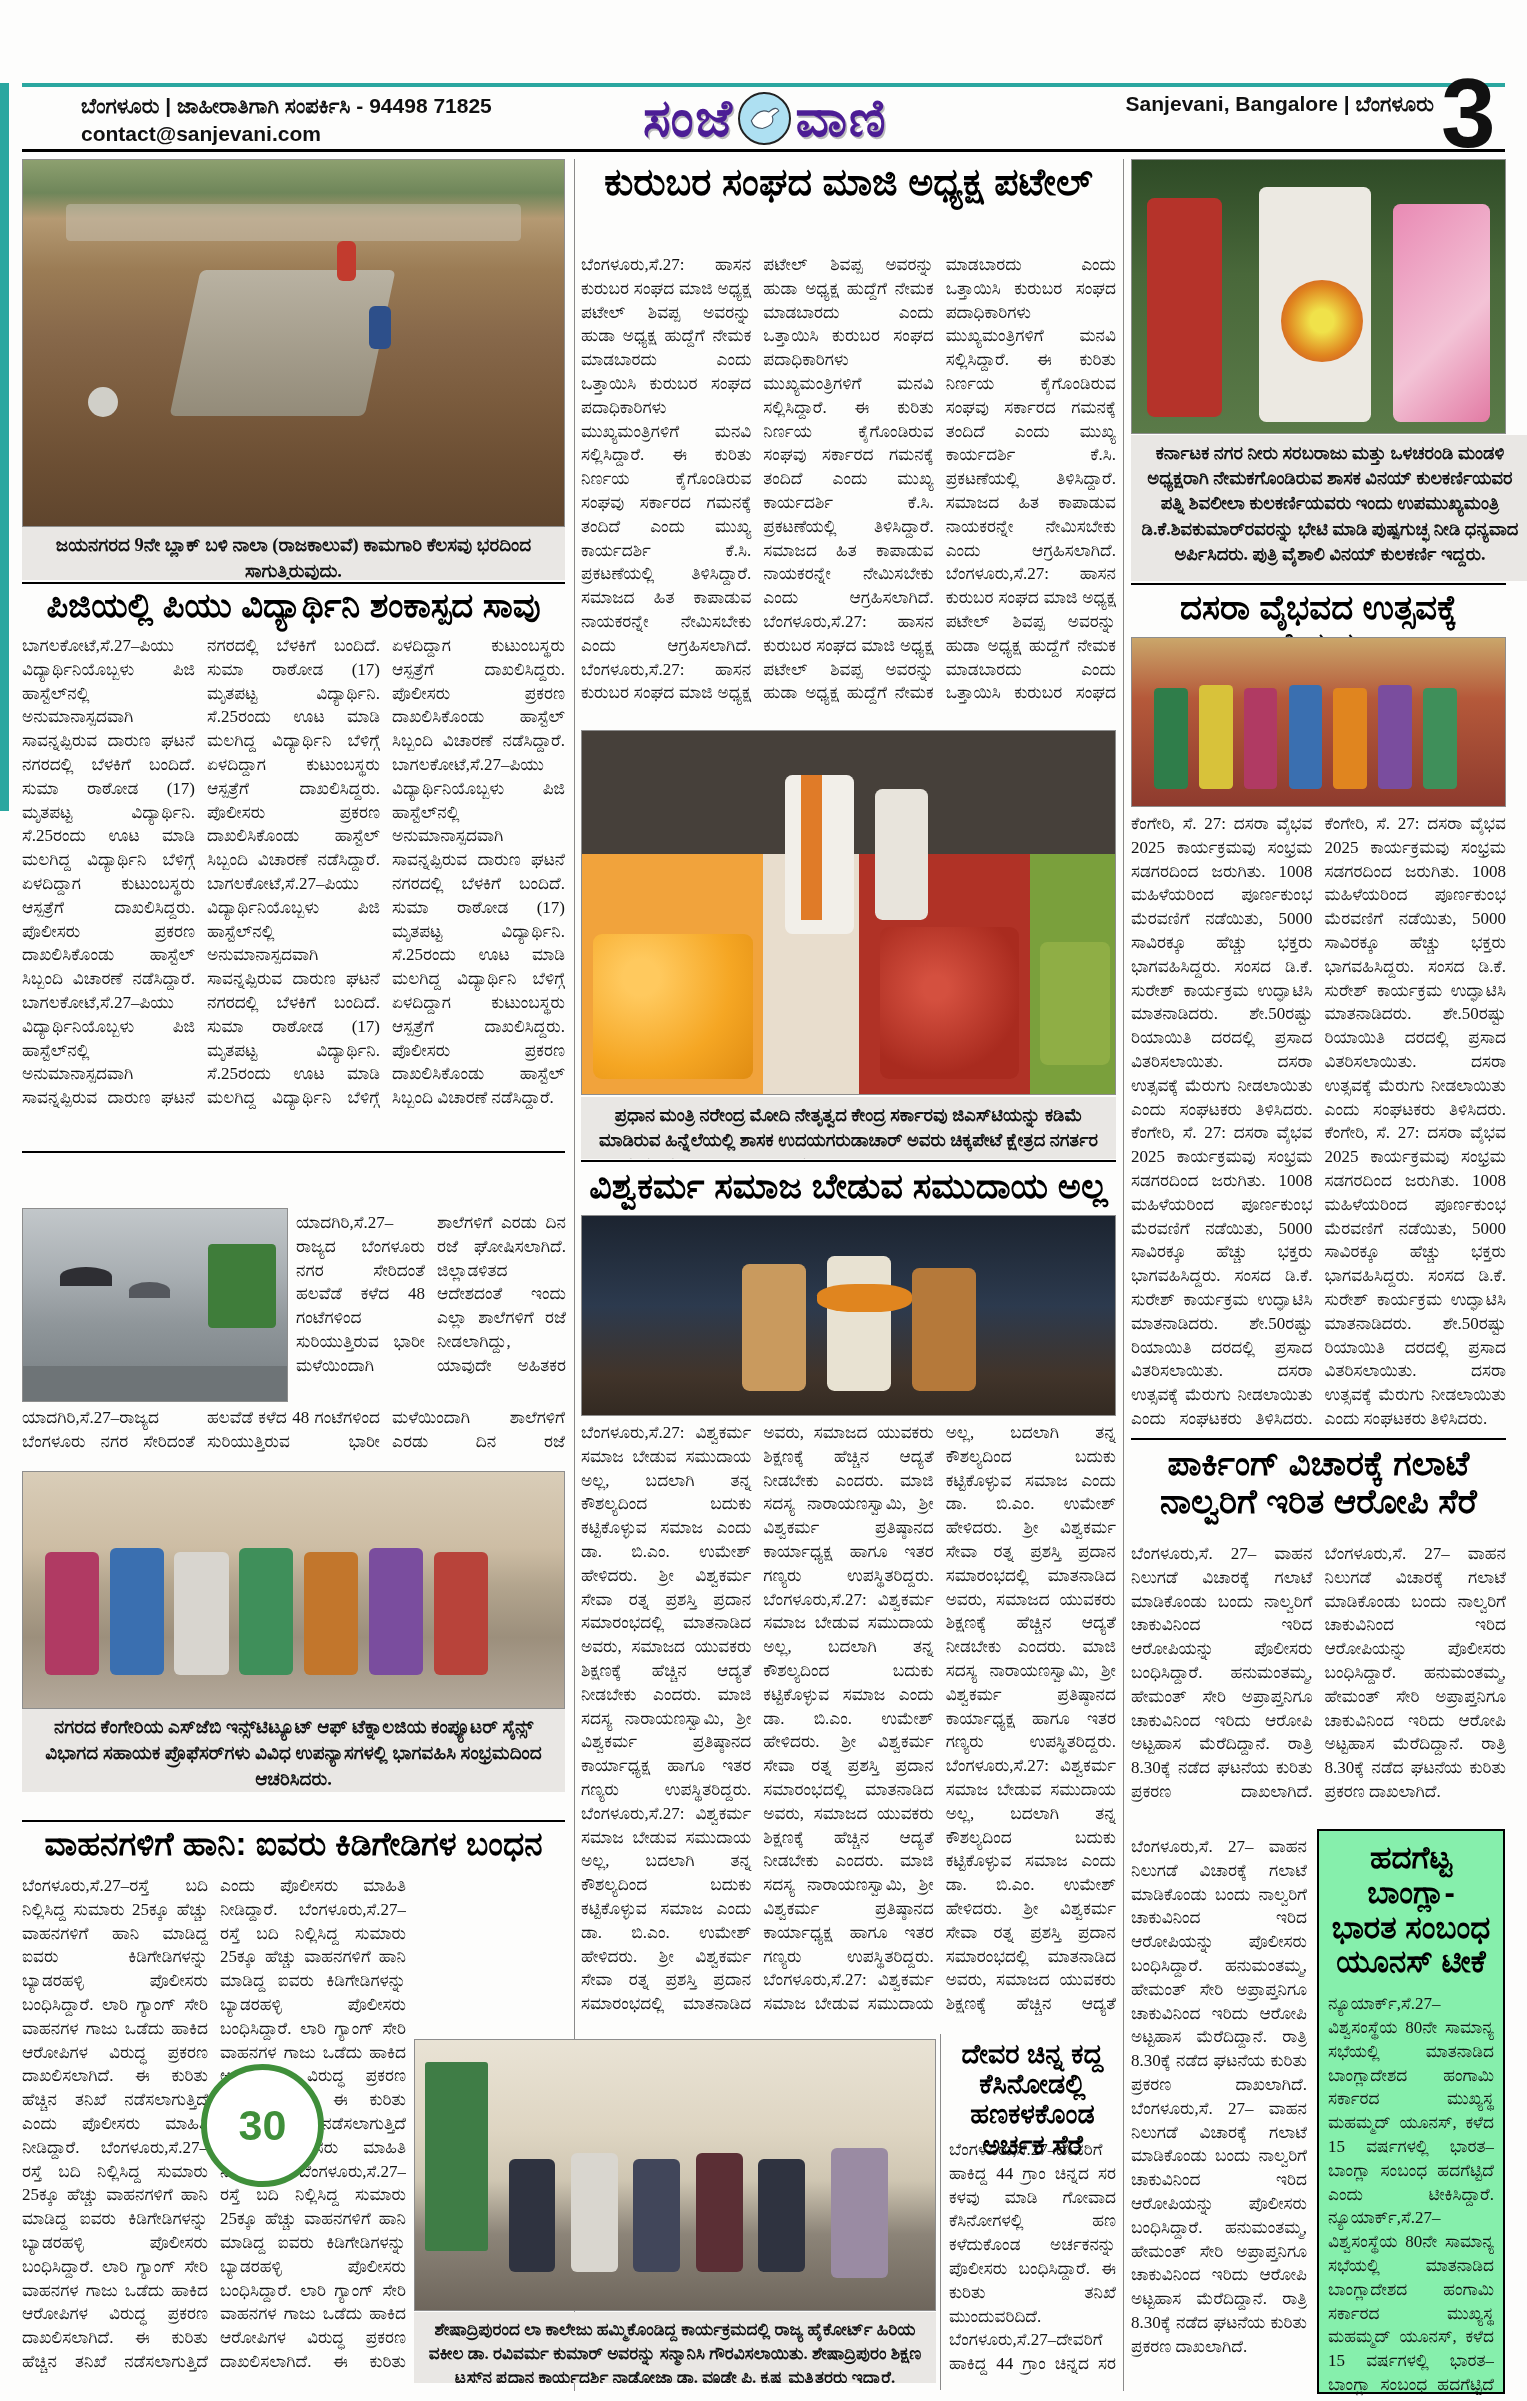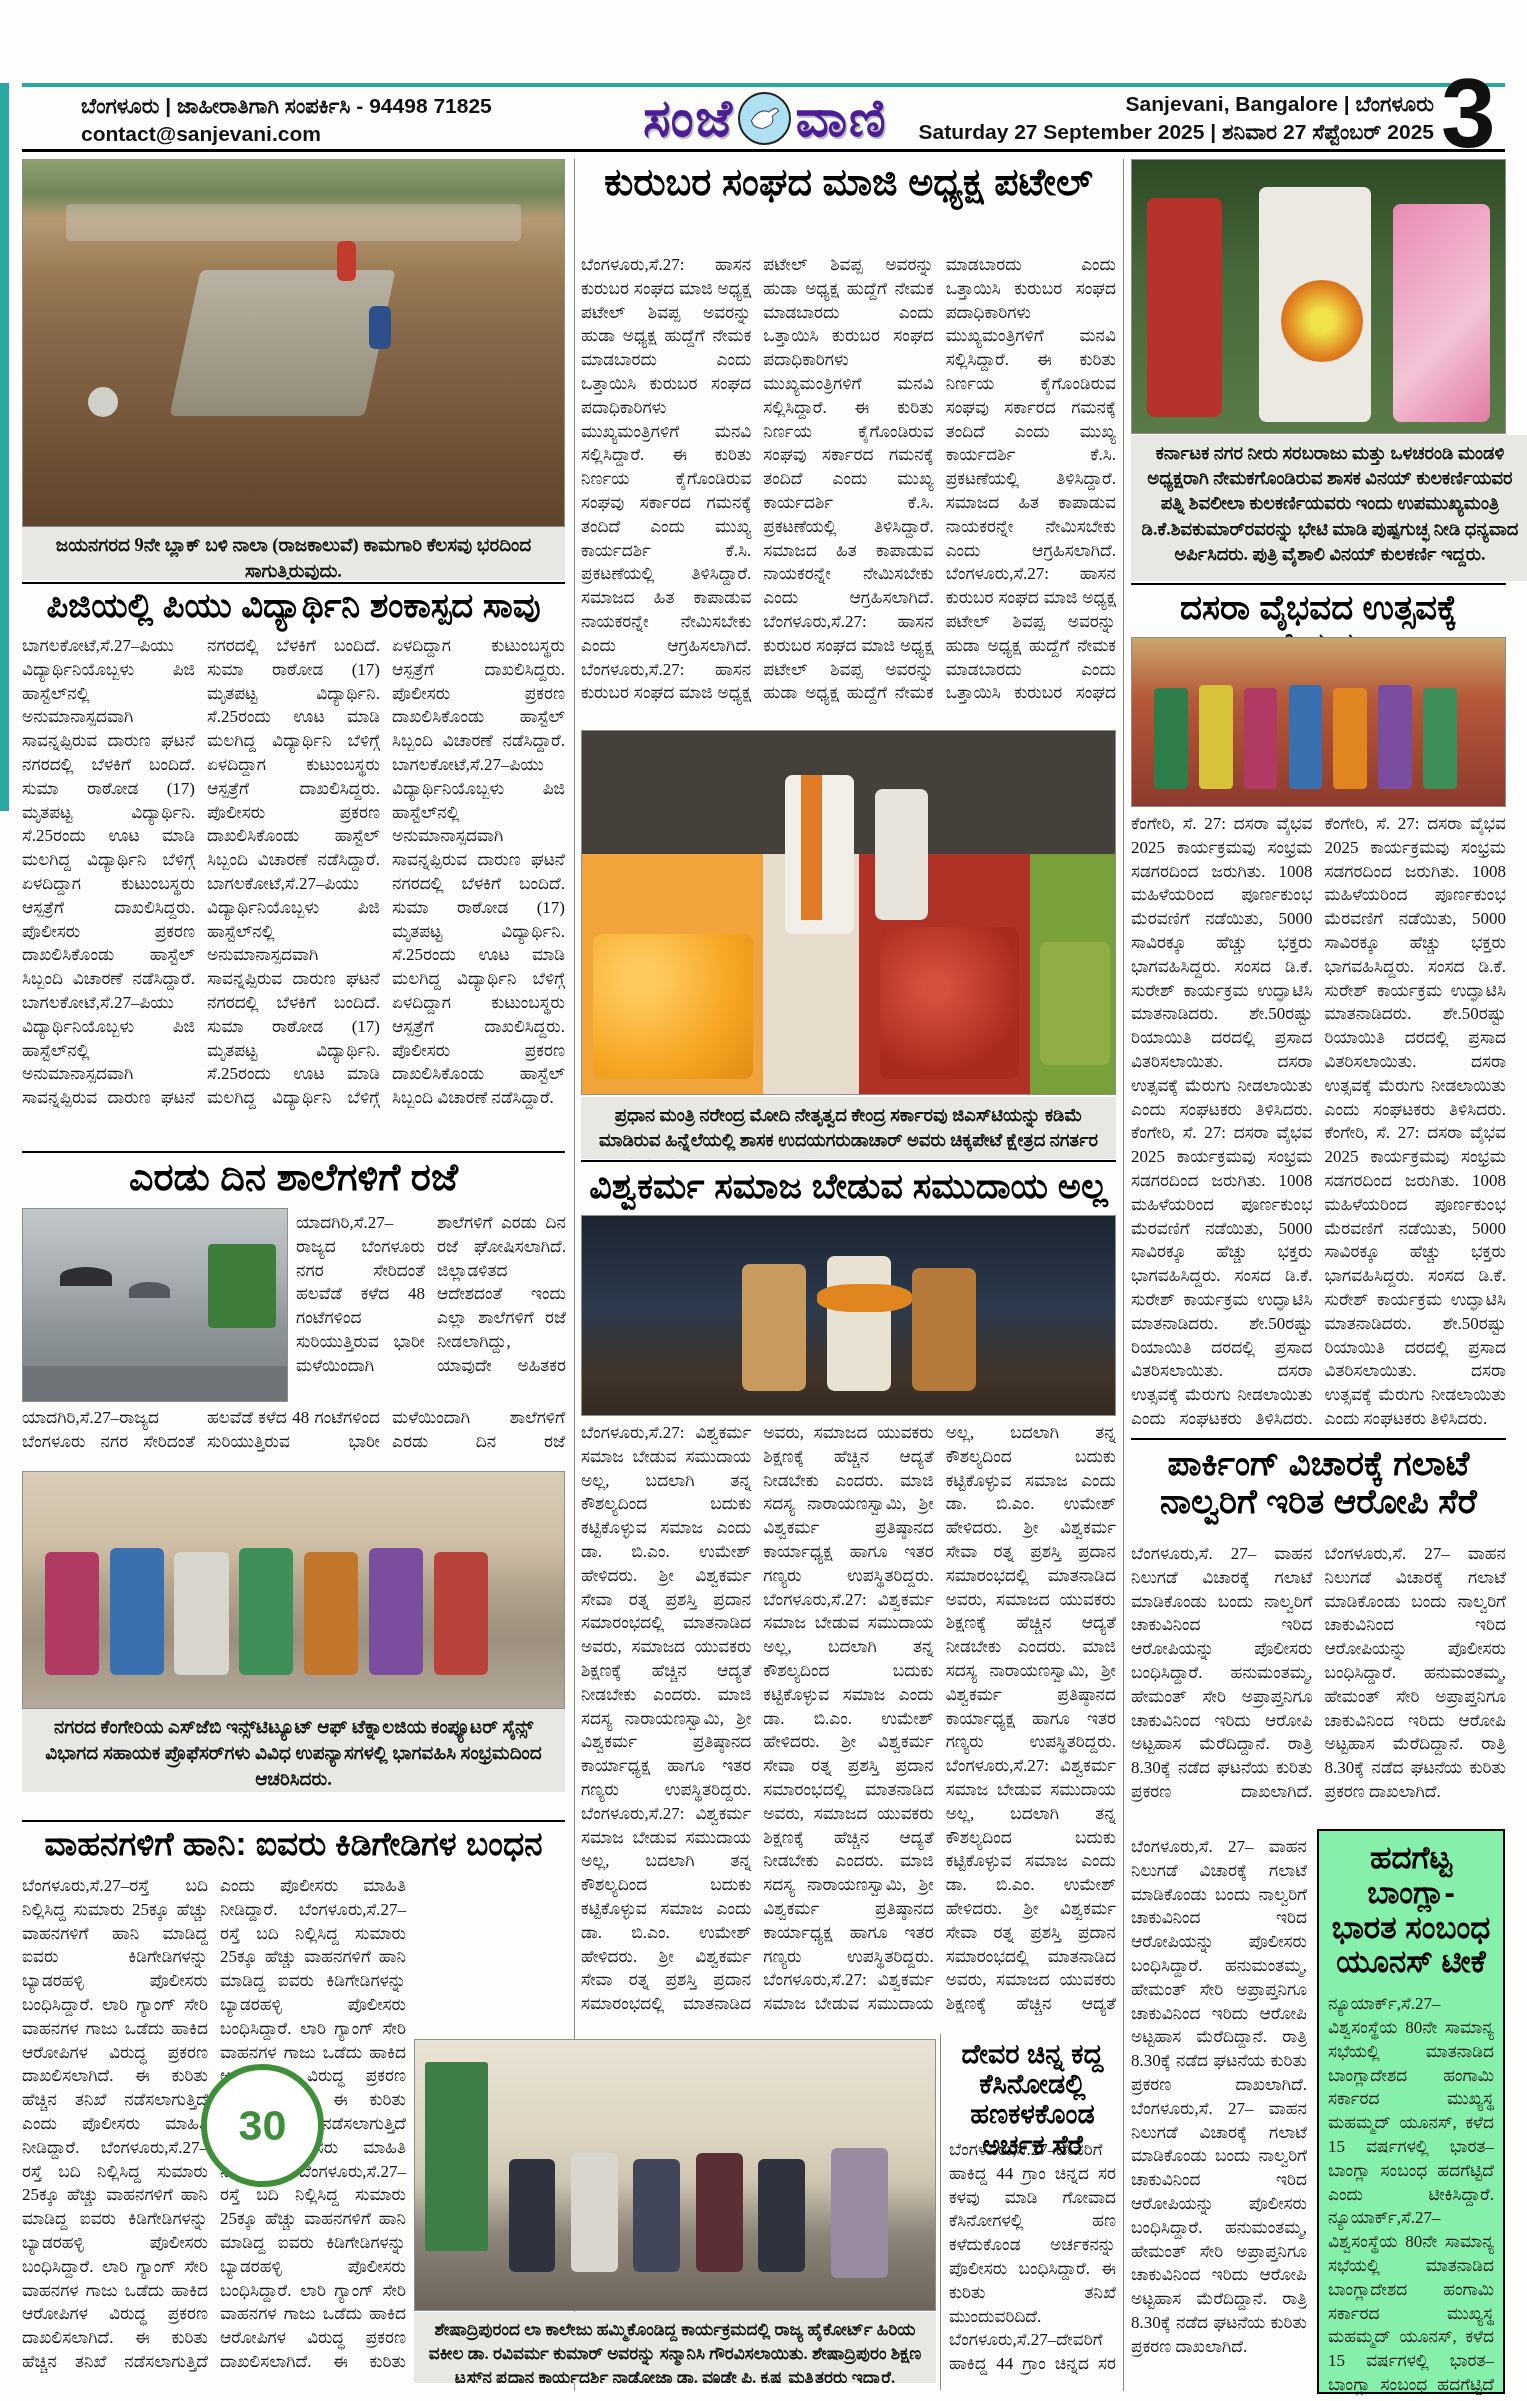--- a/index.html
+++ b/index.html
@@ -44,21 +44,20 @@
     <span class="dove-circle">
       <svg width="33" height="30" viewBox="0 0 60 50">
           <path d="M6 30 Q20 6 38 14 Q52 2 56 12 Q48 18 44 22 Q50 38 26 44 Q10 44 6 30 Z" fill="#fff" stroke="#456" stroke-width="2"></path>
         </svg>
     </span>
     <span class="mword">ವಾಣಿ</span>
   </div>
 
   <div class="abs hdr-small" style="left:872px;top:90px;width:562px;text-align:right;">
     <div>Sanjevani, Bangalore |  ಬೆಂಗಳೂರು</div>
-    <div style="font-weight:bold;">Saturday 27 September 2025  |  ಶನಿವಾರ 27 ಸೆಪ್ಟೆಂಬರ್ 2025</div>
   </div>
   <div class="abs pageno" style="left:1441px;top:72px;width:70px;">3</div>
 
   <div class="abs" style="left:22px;top:149px;width:1483px;height:3px;background:#000;"></div>
 
   <div class="abs vrule" style="left:574px;top:159px;height:2232px;"></div>
   <div class="abs vrule" style="left:1123px;top:159px;height:2232px;"></div>
 
   <div class="abs photo" style="left:22px;top:159px;width:543px;height:368px;
        background:linear-gradient(180deg,#8da06f 0%,#6f865a 9%,#b59a73 16%,#9b7c55 30%,#87684a 48%,#7a5b3d 66%,#6b4e33 84%,#5f452d 100%);">
@@ -68,21 +67,20 @@
     <div class="blob" style="left:64%;top:40%;width:22px;height:43px;background:#2d4f8a;border-radius:6px;"></div>
     <div class="blob" style="left:12%;top:62%;width:30px;height:30px;background:#d0cfc8;border-radius:50%;"></div>
   </div>
   <div class="abs caption" style="left:22px;top:527px;width:543px;height:53px;">ಜಯನಗರದ 9ನೇ ಬ್ಲಾಕ್ ಬಳಿ ನಾಲಾ (ರಾಜಕಾಲುವೆ) ಕಾಮಗಾರಿ ಕೆಲಸವು ಭರದಿಂದ ಸಾಗುತ್ತಿರುವುದು.</div>
 
   <div class="abs hrule" style="left:22px;top:582px;width:543px;"></div>
   <div class="abs headline" style="left:22px;top:586px;width:543px;font-size:34px;">ಪಿಜಿಯಲ್ಲಿ ಪಿಯು ವಿದ್ಯಾರ್ಥಿನಿ ಶಂಕಾಸ್ಪದ ಸಾವು</div>
   <div class="abs bodytext" style="left:22px;top:634px;width:543px;height:513px;column-count:3;">ಬಾಗಲಕೋಟೆ,ಸೆ.27–ಪಿಯು ವಿದ್ಯಾರ್ಥಿನಿಯೊಬ್ಬಳು ಪಿಜಿ ಹಾಸ್ಟೆಲ್‌ನಲ್ಲಿ ಅನುಮಾನಾಸ್ಪದವಾಗಿ ಸಾವನ್ನಪ್ಪಿರುವ ದಾರುಣ ಘಟನೆ ನಗರದಲ್ಲಿ ಬೆಳಕಿಗೆ ಬಂದಿದೆ. ಸುಮಾ ರಾಠೋಡ (17) ಮೃತಪಟ್ಟ ವಿದ್ಯಾರ್ಥಿನಿ. ಸೆ.25ರಂದು ಊಟ ಮಾಡಿ ಮಲಗಿದ್ದ ವಿದ್ಯಾರ್ಥಿನಿ ಬೆಳಿಗ್ಗೆ ಏಳದಿದ್ದಾಗ ಕುಟುಂಬಸ್ಥರು ಆಸ್ಪತ್ರೆಗೆ ದಾಖಲಿಸಿದ್ದರು. ಪೊಲೀಸರು ಪ್ರಕರಣ ದಾಖಲಿಸಿಕೊಂಡು ಹಾಸ್ಟೆಲ್ ಸಿಬ್ಬಂದಿ ವಿಚಾರಣೆ ನಡೆಸಿದ್ದಾರೆ. ಬಾಗಲಕೋಟೆ,ಸೆ.27–ಪಿಯು ವಿದ್ಯಾರ್ಥಿನಿಯೊಬ್ಬಳು ಪಿಜಿ ಹಾಸ್ಟೆಲ್‌ನಲ್ಲಿ ಅನುಮಾನಾಸ್ಪದವಾಗಿ ಸಾವನ್ನಪ್ಪಿರುವ ದಾರುಣ ಘಟನೆ ನಗರದಲ್ಲಿ ಬೆಳಕಿಗೆ ಬಂದಿದೆ. ಸುಮಾ ರಾಠೋಡ (17) ಮೃತಪಟ್ಟ ವಿದ್ಯಾರ್ಥಿನಿ. ಸೆ.25ರಂದು ಊಟ ಮಾಡಿ ಮಲಗಿದ್ದ ವಿದ್ಯಾರ್ಥಿನಿ ಬೆಳಿಗ್ಗೆ ಏಳದಿದ್ದಾಗ ಕುಟುಂಬಸ್ಥರು ಆಸ್ಪತ್ರೆಗೆ ದಾಖಲಿಸಿದ್ದರು. ಪೊಲೀಸರು ಪ್ರಕರಣ ದಾಖಲಿಸಿಕೊಂಡು ಹಾಸ್ಟೆಲ್ ಸಿಬ್ಬಂದಿ ವಿಚಾರಣೆ ನಡೆಸಿದ್ದಾರೆ. ಬಾಗಲಕೋಟೆ,ಸೆ.27–ಪಿಯು ವಿದ್ಯಾರ್ಥಿನಿಯೊಬ್ಬಳು ಪಿಜಿ ಹಾಸ್ಟೆಲ್‌ನಲ್ಲಿ ಅನುಮಾನಾಸ್ಪದವಾಗಿ ಸಾವನ್ನಪ್ಪಿರುವ ದಾರುಣ ಘಟನೆ ನಗರದಲ್ಲಿ ಬೆಳಕಿಗೆ ಬಂದಿದೆ. ಸುಮಾ ರಾಠೋಡ (17) ಮೃತಪಟ್ಟ ವಿದ್ಯಾರ್ಥಿನಿ. ಸೆ.25ರಂದು ಊಟ ಮಾಡಿ ಮಲಗಿದ್ದ ವಿದ್ಯಾರ್ಥಿನಿ ಬೆಳಿಗ್ಗೆ ಏಳದಿದ್ದಾಗ ಕುಟುಂಬಸ್ಥರು ಆಸ್ಪತ್ರೆಗೆ ದಾಖಲಿಸಿದ್ದರು. ಪೊಲೀಸರು ಪ್ರಕರಣ ದಾಖಲಿಸಿಕೊಂಡು ಹಾಸ್ಟೆಲ್ ಸಿಬ್ಬಂದಿ ವಿಚಾರಣೆ ನಡೆಸಿದ್ದಾರೆ. ಬಾಗಲಕೋಟೆ,ಸೆ.27–ಪಿಯು ವಿದ್ಯಾರ್ಥಿನಿಯೊಬ್ಬಳು ಪಿಜಿ ಹಾಸ್ಟೆಲ್‌ನಲ್ಲಿ ಅನುಮಾನಾಸ್ಪದವಾಗಿ ಸಾವನ್ನಪ್ಪಿರುವ ದಾರುಣ ಘಟನೆ ನಗರದಲ್ಲಿ ಬೆಳಕಿಗೆ ಬಂದಿದೆ. ಸುಮಾ ರಾಠೋಡ (17) ಮೃತಪಟ್ಟ ವಿದ್ಯಾರ್ಥಿನಿ. ಸೆ.25ರಂದು ಊಟ ಮಾಡಿ ಮಲಗಿದ್ದ ವಿದ್ಯಾರ್ಥಿನಿ ಬೆಳಿಗ್ಗೆ ಏಳದಿದ್ದಾಗ ಕುಟುಂಬಸ್ಥರು ಆಸ್ಪತ್ರೆಗೆ ದಾಖಲಿಸಿದ್ದರು. ಪೊಲೀಸರು ಪ್ರಕರಣ ದಾಖಲಿಸಿಕೊಂಡು ಹಾಸ್ಟೆಲ್ ಸಿಬ್ಬಂದಿ ವಿಚಾರಣೆ ನಡೆಸಿದ್ದಾರೆ.</div>
 
   <div class="abs hrule" style="left:22px;top:1151px;width:543px;"></div>
-  <div class="abs headline" style="left:22px;top:1156px;width:543px;font-size:38px;">ಎರಡು ದಿನ ಶಾಲೆಗಳಿಗೆ ರಜೆ</div>
 
   <div class="abs photo" style="left:22px;top:1208px;width:266px;height:194px;
        background:linear-gradient(180deg,#c2c7ca 0%,#a8aeb2 35%,#8f969a 60%,#767d81 100%);">
     <div class="blob" style="right:4%;top:18%;width:26%;height:44%;background:#3f7d3a;border-radius:4.4px;"></div>
     <div class="blob" style="left:14%;top:30%;width:52px;height:19px;background:#2e2e33;border-radius:50% 50% 0 0;"></div>
     <div class="blob" style="left:40%;top:38%;width:41px;height:16.3px;background:#55585e;border-radius:50% 50% 0 0;"></div>
     <div class="blob" style="left:0;bottom:0;width:100%;height:18%;background:#6e7477;"></div>
   </div>
   <div class="abs bodytext" style="left:296px;top:1211px;width:270px;height:189px;column-count:2;">ಯಾದಗಿರಿ,ಸೆ.27–ರಾಜ್ಯದ ಬೆಂಗಳೂರು ನಗರ ಸೇರಿದಂತೆ ಹಲವೆಡೆ ಕಳೆದ 48 ಗಂಟೆಗಳಿಂದ ಸುರಿಯುತ್ತಿರುವ ಭಾರೀ ಮಳೆಯಿಂದಾಗಿ ಶಾಲೆಗಳಿಗೆ ಎರಡು ದಿನ ರಜೆ ಘೋಷಿಸಲಾಗಿದೆ. ಜಿಲ್ಲಾಡಳಿತದ ಆದೇಶದಂತೆ ಇಂದು ಎಲ್ಲಾ ಶಾಲೆಗಳಿಗೆ ರಜೆ ನೀಡಲಾಗಿದ್ದು, ಯಾವುದೇ ಅಹಿತಕರ ಘಟನೆ ನಡೆಯದಂತೆ ಮುನ್ನೆಚ್ಚರಿಕೆ ವಹಿಸಲಾಗಿದೆ.</div>
   <div class="abs bodytext" style="left:22px;top:1406px;width:543px;height:62px;column-count:3;">ಯಾದಗಿರಿ,ಸೆ.27–ರಾಜ್ಯದ ಬೆಂಗಳೂರು ನಗರ ಸೇರಿದಂತೆ ಹಲವೆಡೆ ಕಳೆದ 48 ಗಂಟೆಗಳಿಂದ ಸುರಿಯುತ್ತಿರುವ ಭಾರೀ ಮಳೆಯಿಂದಾಗಿ ಶಾಲೆಗಳಿಗೆ ಎರಡು ದಿನ ರಜೆ ಘೋಷಿಸಲಾಗಿದೆ. ಜಿಲ್ಲಾಡಳಿತದ ಆದೇಶದಂತೆ ಇಂದು ಎಲ್ಲಾ ಶಾಲೆಗಳಿಗೆ ರಜೆ ನೀಡಲಾಗಿದ್ದು, ಯಾವುದೇ ಅಹಿತಕರ ಘಟನೆ ನಡೆಯದಂತೆ ಮುನ್ನೆಚ್ಚರಿಕೆ ವಹಿಸಲಾಗಿದೆ.</div>

